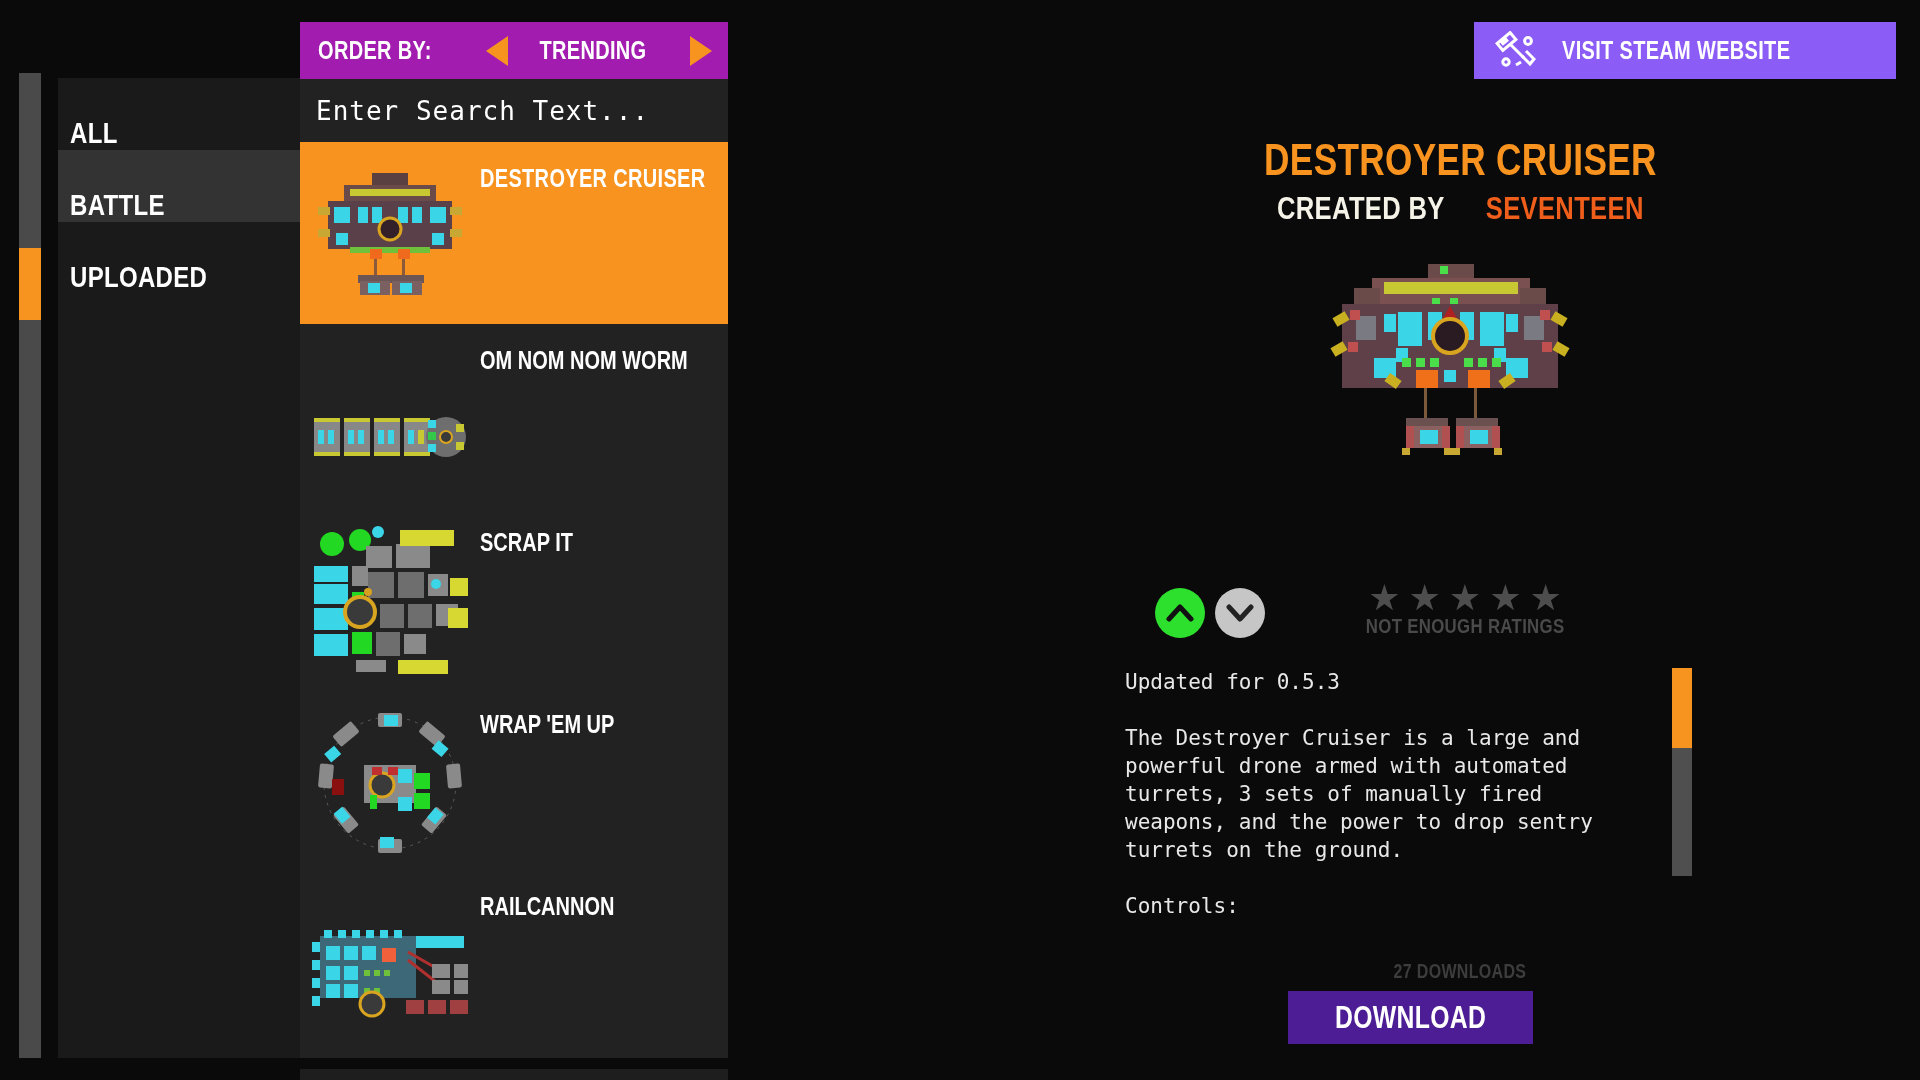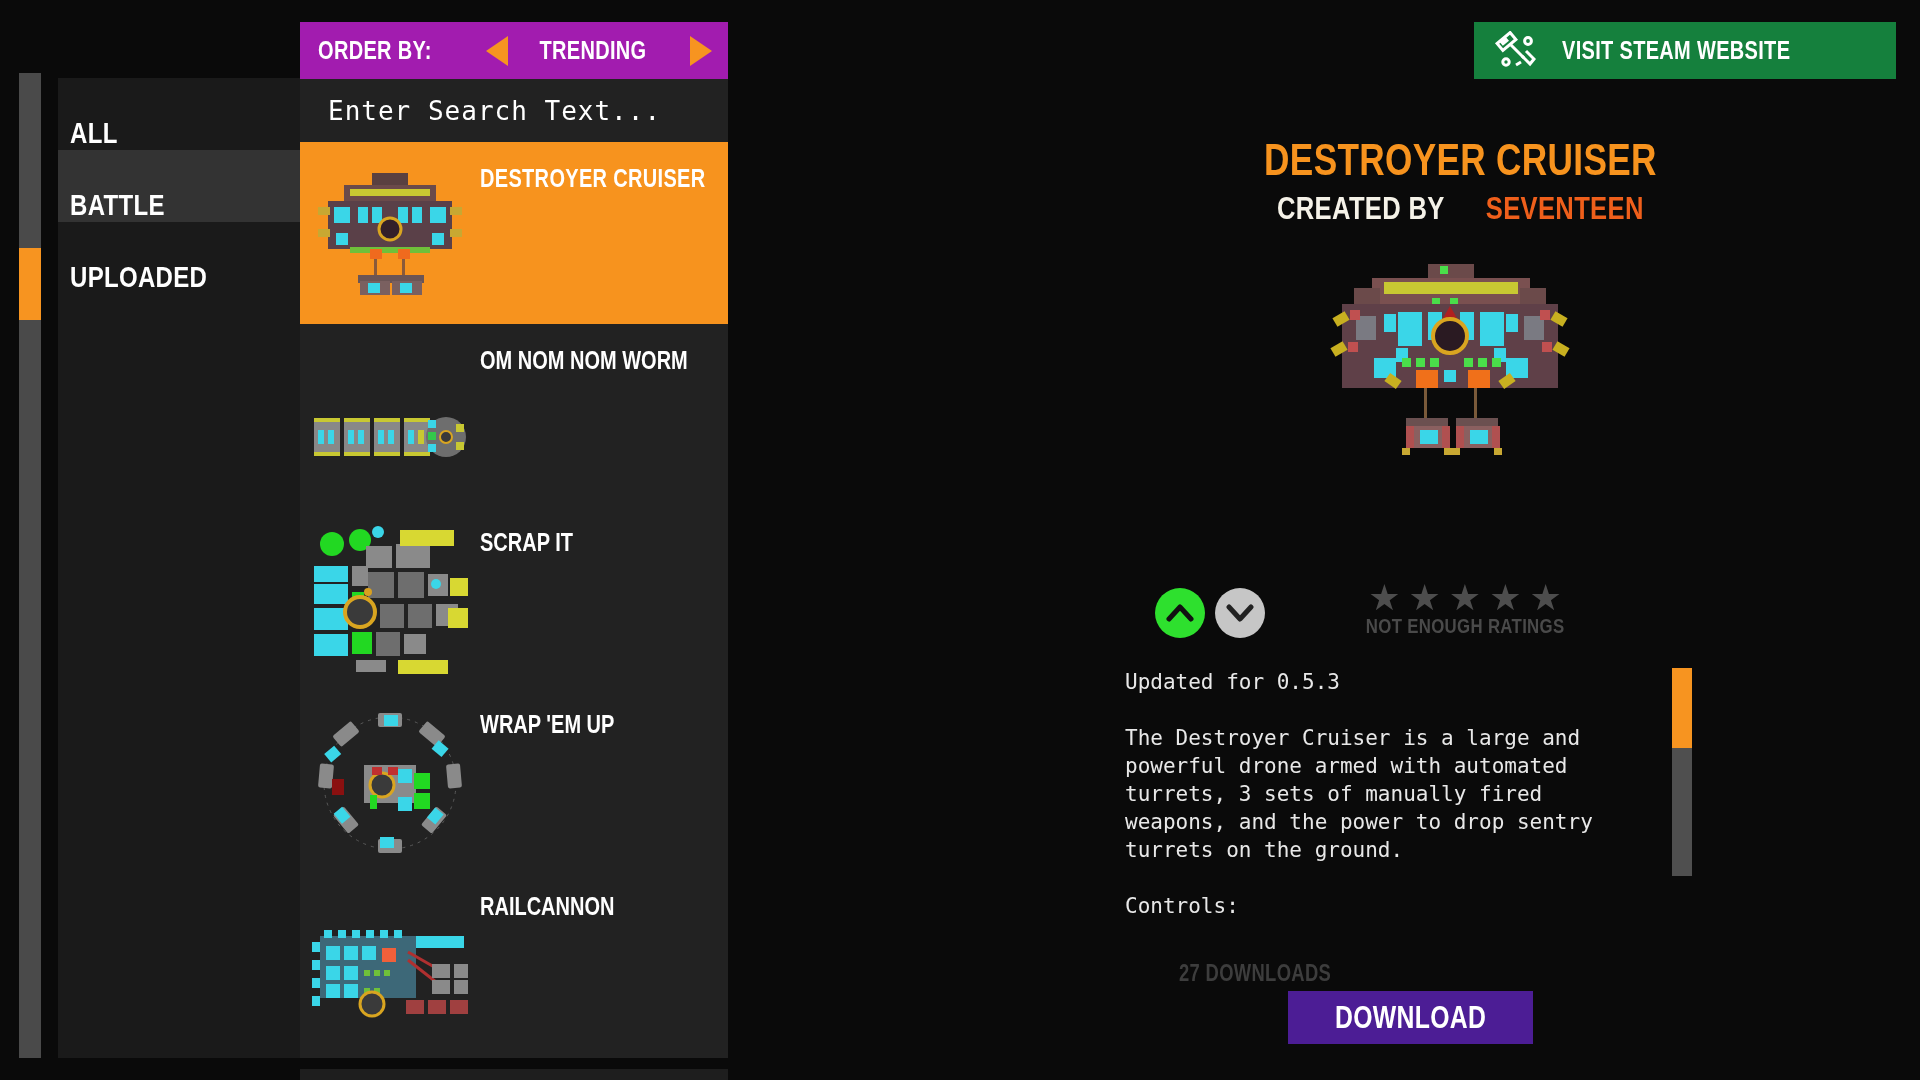--- a/index.html
+++ b/index.html
@@ -57,21 +57,21 @@
   }
   #order-value {
     color: #ffffff; font-size: 25px;
     width: 150px; text-align: center;
     margin-left: 10px;
   }
 
   #steam-btn {
     position: absolute; left: 1474px; top: 22px;
     width: 422px; height: 57px;
-    background: #15803d;
+    background: #8b5cf6;
     display: flex; align-items: center;
     cursor: pointer;
   }
   #steam-icon { margin-left: 20px; width: 46px; height: 40px; display:block; }
   #steam-label { color: #ffffff; font-size: 25px; margin-left: 22px; }
 
   
   #left-scrollbar-track {
     position: absolute; left: 19px; top: 73px;
     width: 22px; height: 985px;
@@ -104,21 +104,21 @@
     background: #222222;
   }
   #search-box {
     position: absolute; left: 0; top: 0;
     width: 428px; height: 63px;
     display: flex; align-items: center;
     background: #222222;
     cursor: text;
   }
   #search-text {
-    color: #ffffff; font-size: 26px; margin-left: 28px;
+    color: #ffffff; font-size: 26px; margin-left: 16px;
     letter-spacing: 1px;
   }
 
   #list-scroll {
     position: absolute; left: 0; top: 63px;
     width: 428px; height: 927px;
     overflow: hidden;
   }
   .list-item {
     position: relative;
@@ -196,21 +196,21 @@
     position: absolute; left: 672px; top: 588px;
     width: 20px; height: 208px; background: #4f4f4f;
   }
   #desc-thumb {
     position: absolute; left: 0; top: 0; width: 20px; height: 80px;
     background: #f79420;
   }
 
   #downloads-count {
     position: absolute; left: 160px; top: 880px; width: 600px;
-    color: #3d3d3d; font-size: 23px;
+    text-align: center; color: #3d3d3d; font-size: 20px;
   }
   #download-btn {
     position: absolute; left: 288px; top: 911px;
     width: 245px; height: 53px;
     background: #4c1d95;
     display: flex; align-items: center; justify-content: center;
     cursor: pointer;
   }
   #download-btn span { color: #ffffff; font-size: 31px; }
 </style>

